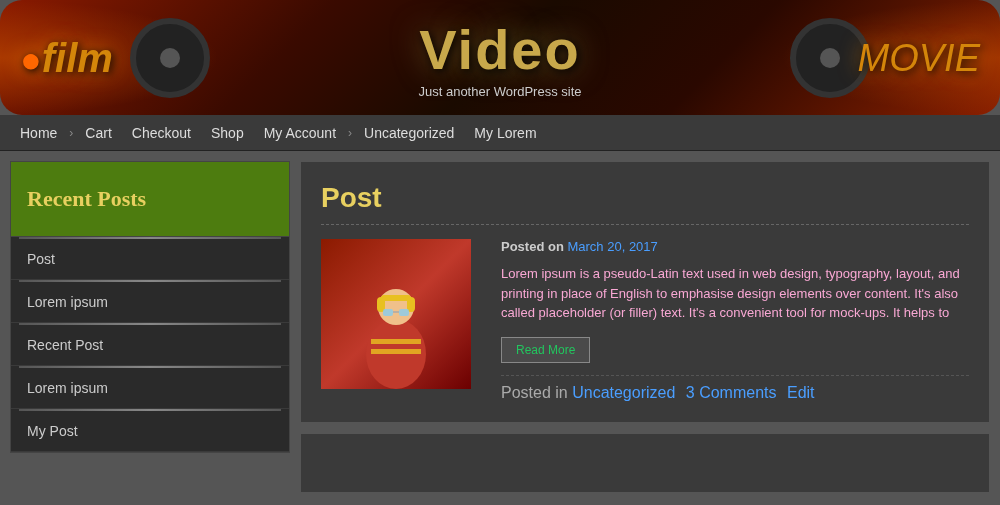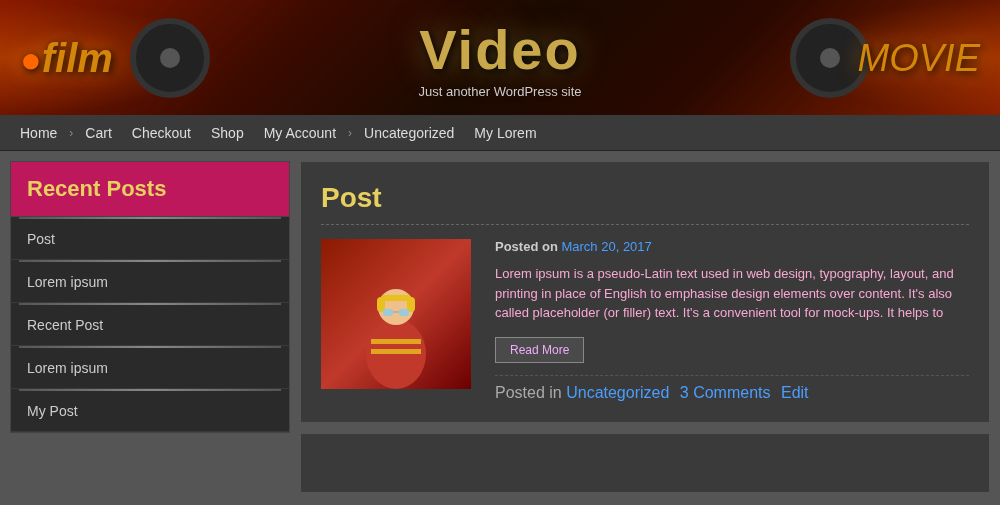--- a/index.html
+++ b/index.html
@@ -9,20 +9,21 @@
     .site-header {
       width: 100%;
       height: 115px;
       background: linear-gradient(135deg, #8B1A00 0%, #3a0a00 30%, #1a0a00 50%, #2a0800 70%, #8B2000 100%);
       position: relative;
       overflow: hidden;
       display: flex;
       align-items: center;
       justify-content: center;
       flex-direction: column;
+      border-radius: 22px;
     }
     .header-bg-left {
       position: absolute;
       left: 0; top: 0; width: 220px; height: 100%;
       background: radial-gradient(ellipse at left center, rgba(200,80,0,0.6) 0%, transparent 70%);
     }
     .header-bg-right {
       position: absolute;
       right: 0; top: 0; width: 220px; height: 100%;
       background: radial-gradient(ellipse at right center, rgba(200,80,0,0.5) 0%, transparent 70%);
@@ -124,26 +125,27 @@
     
     .sidebar {
       width: 280px;
       flex-shrink: 0;
     }
     .recent-posts-widget {
       background: #2a2a2a;
       border: 1px solid #444;
     }
     .widget-title {
-      background: #be185d;
-      padding: 14px 16px;
+      background: #4d7c0f;
+      padding: 24px 16px;
       color: #e8d060;
       font-size: 22px;
       font-weight: bold;
       border-bottom: 1px solid #444;
+      font-family: Liberation Serif, serif;
     }
     .widget-post-item {
       padding: 12px 16px;
       border-bottom: 1px solid #3a3a3a;
       color: #ccc;
       font-size: 14px;
       cursor: pointer;
       background: #2a2a2a;
     }
     .widget-divider {
@@ -165,21 +167,21 @@
     .post-title {
       color: #e8d060;
       font-size: 28px;
       font-weight: bold;
       margin-bottom: 14px;
       padding-bottom: 10px;
       border-bottom: 1px dashed #666;
     }
     .post-body {
       display: flex;
-      gap: 24px;
+      gap: 30px;
     }
     .post-thumbnail {
       width: 150px;
       height: 150px;
       flex-shrink: 0;
       background: #666;
       overflow: hidden;
       position: relative;
     }
     .post-thumbnail-img {
@@ -205,21 +207,21 @@
       color: #f9a8d4;
       font-size: 13px;
       line-height: 1.5;
       margin-bottom: 14px;
     }
     .read-more-btn {
       display: inline-block;
       padding: 5px 14px;
       border: 1px solid #888;
       background: #4a4a4a;
-      color: #f0abfc;
+      color: #22c55e;
       font-size: 12px;
       cursor: pointer;
       text-decoration: none;
       margin-bottom: 12px;
     }
     .post-footer {
       font-size: 16px;
       color: #aaa;
       padding-top: 8px;
       border-top: 1px dashed #555;

